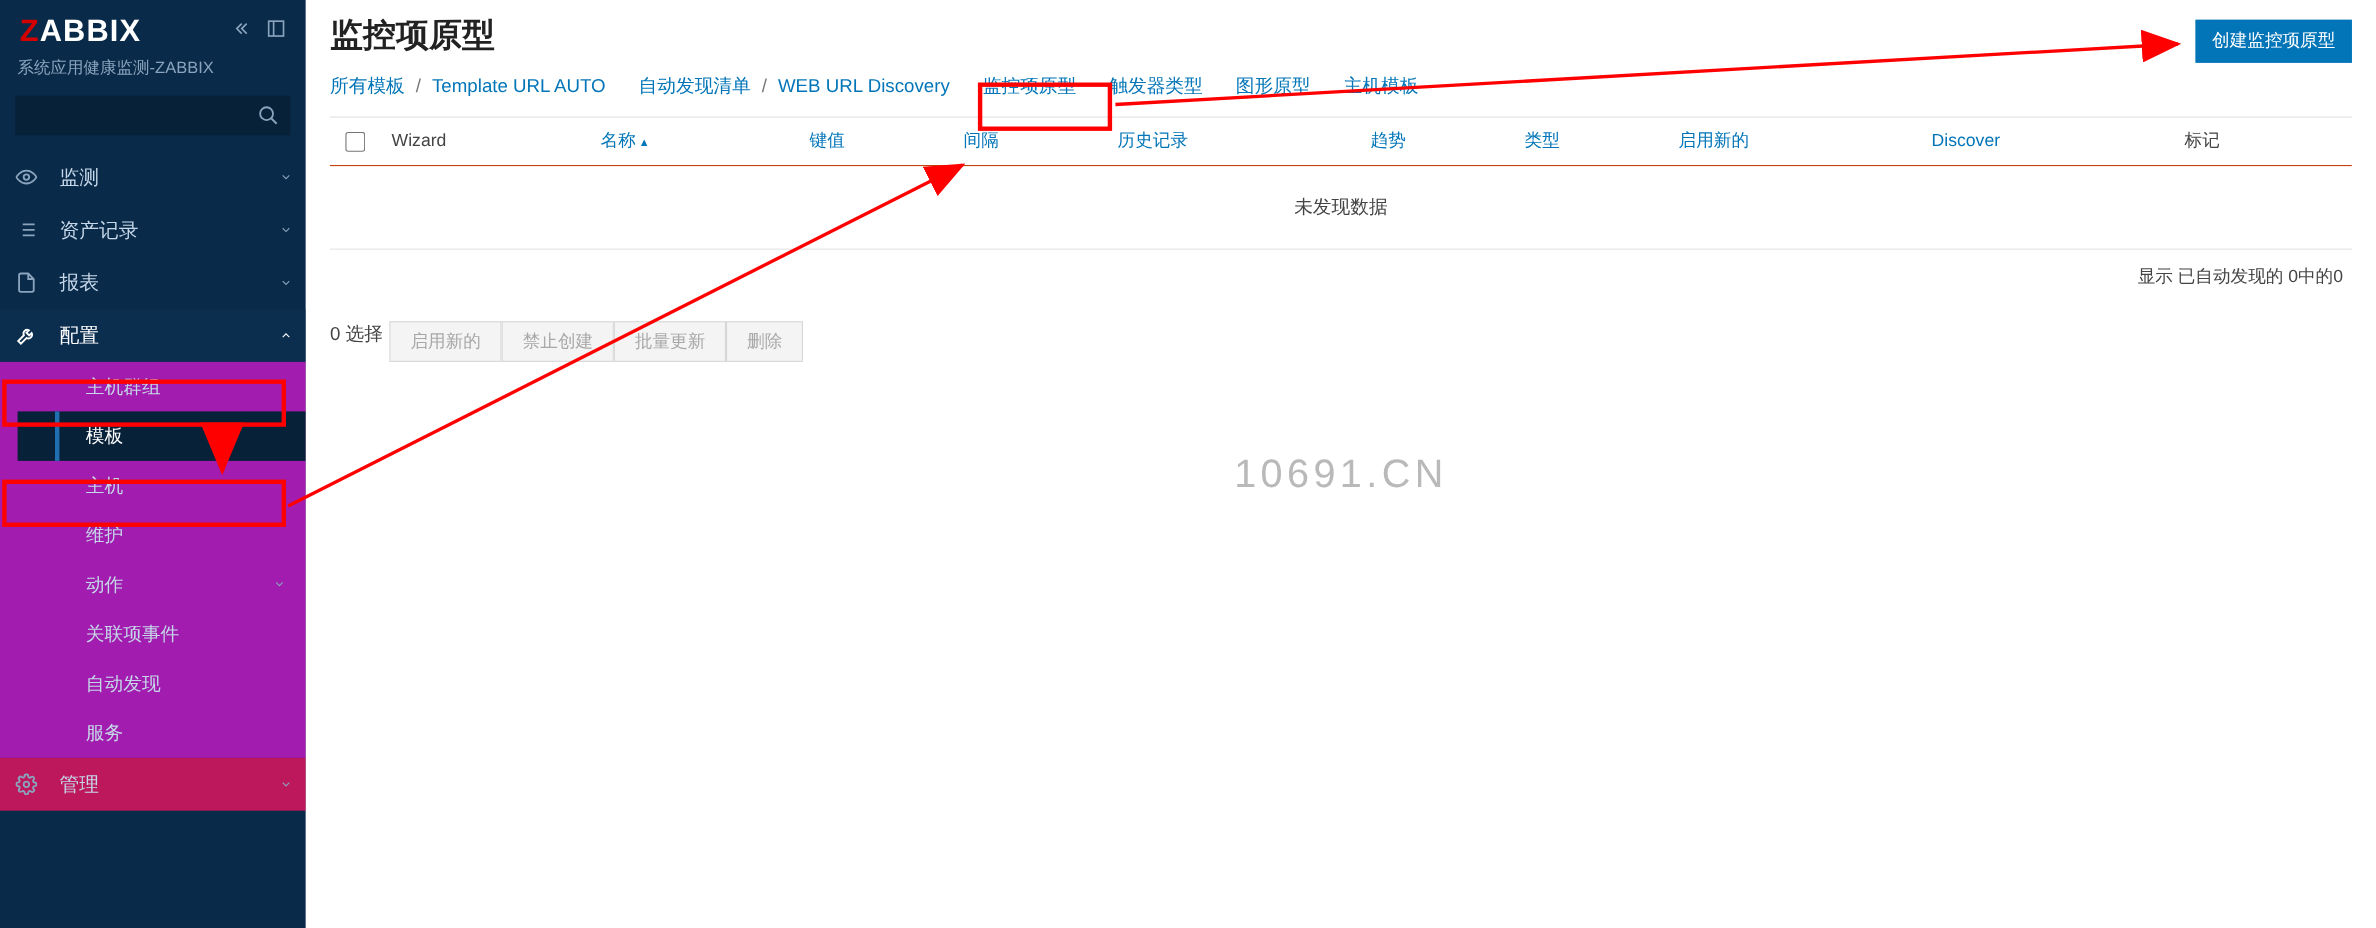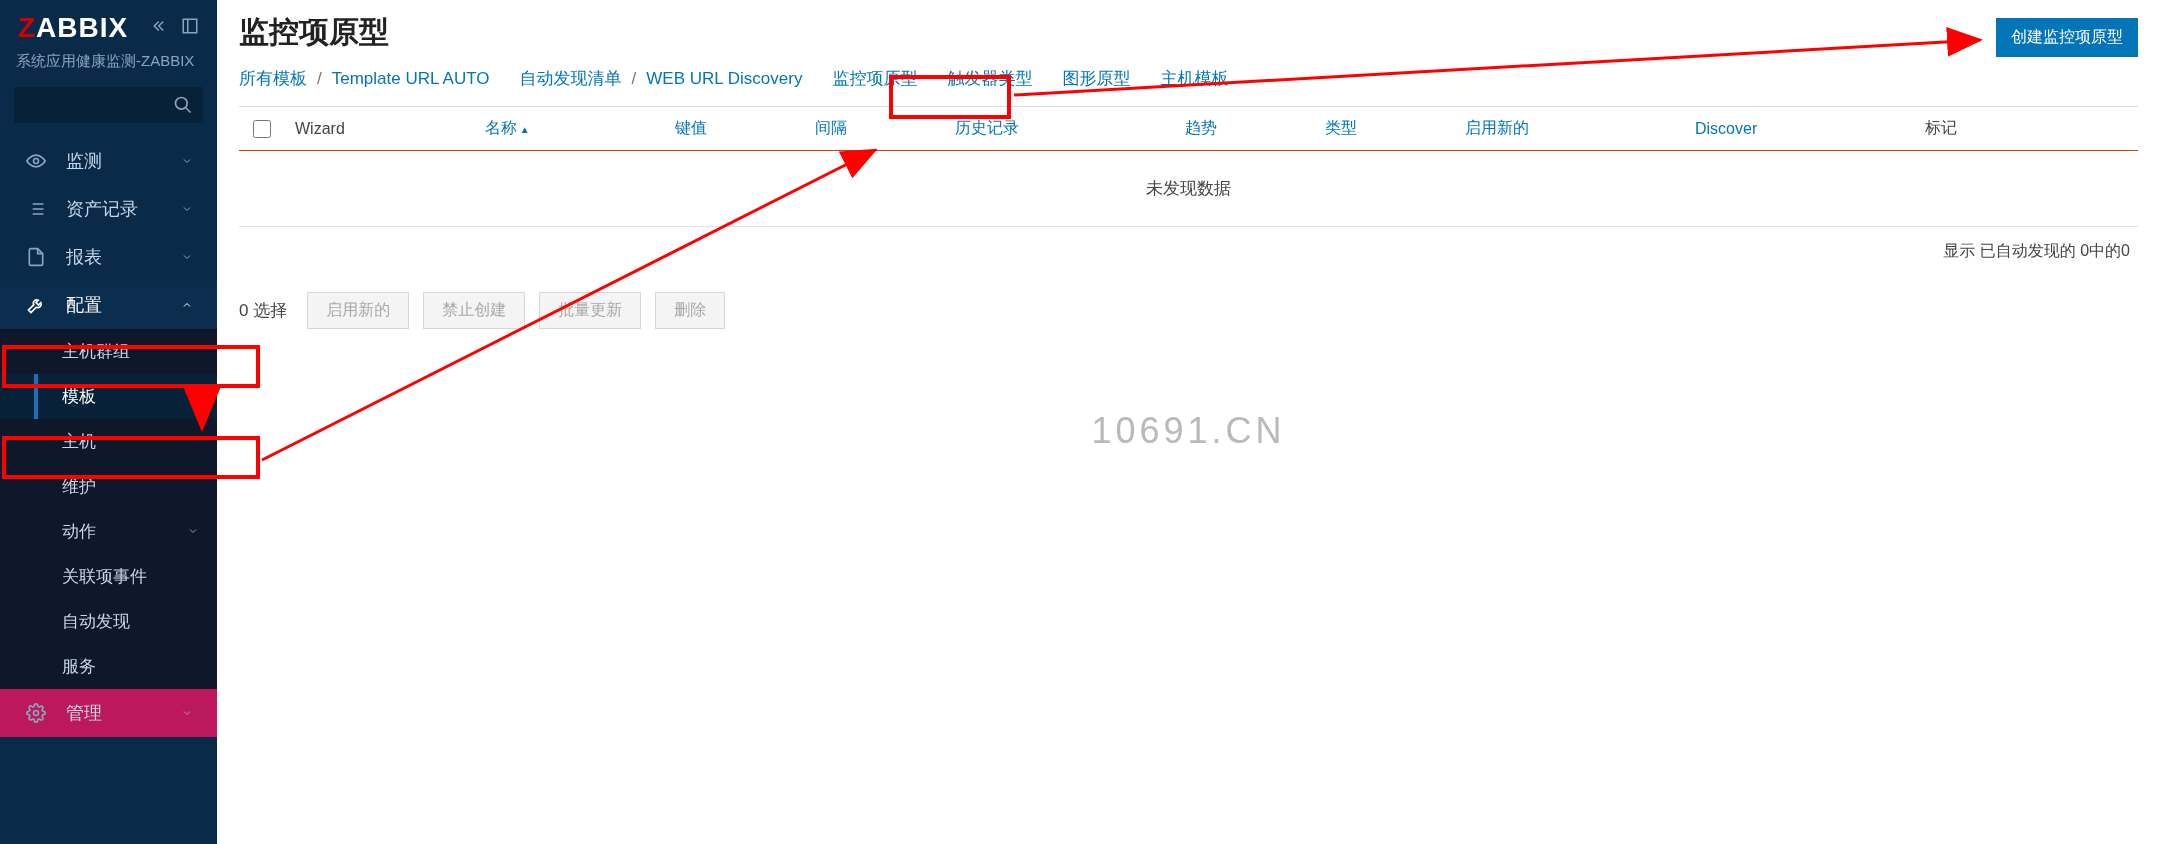--- a/index.html
+++ b/index.html
@@ -1,38 +1,38 @@
 <!DOCTYPE html>
 <html><head>
 <meta charset="utf-8">
 <style>
 * { margin: 0; padding: 0; box-sizing: border-box; font-family: Arial, "Microsoft YaHei", sans-serif; }
 body { width: 2160px; height: 844px; overflow: hidden; background: #fff; display: flex; }
 
 
-.sidebar { width: 217px; height: 844px; background: #0a2a4a; color: #c5d7e8; display: flex; flex-direction: column; }
+.sidebar { width: 278px; height: 844px; background: #0a2a4a; color: #c5d7e8; display: flex; flex-direction: column; }
 .brand-row { display: flex; align-items: center; padding: 12px 18px 8px 18px; }
 .brand { font-size: 28px; font-weight: bold; letter-spacing: 1px; }
 .brand .z { color: #d40000; }
 .brand .rest { color: #fff; }
 .brand-icons { margin-left: auto; display: flex; gap: 14px; align-items: center; }
 .brand-icons svg { width: 18px; height: 18px; }
 .subtitle { font-size: 15px; color: #8aa4bd; padding: 0 18px 10px 16px; }
 .search-box { margin: 6px 14px 14px 14px; background: #072138; height: 36px; display: flex; align-items: center; padding: 0 10px; }
 .search-box svg { width: 20px; height: 20px; margin-left: auto; }
 
-.nav-item { display: flex; align-items: center; height: 48px; padding: 0 24px; font-size: 18px; cursor: pointer; }
+.nav-item { display: flex; align-items: center; height: 48px; padding: 0 12px; font-size: 18px; cursor: pointer; }
 .nav-item .icon { width: 24px; display: flex; align-items: center; justify-content: center; margin-right: 18px; }
 .nav-item .icon svg { width: 20px; height: 20px; }
 .nav-item .chev { margin-left: auto; }
 .nav-item .chev svg { width: 12px; height: 12px; }
 .nav-item.group-open { background: #0b2e4f; color: #fff; text-align: center; }
 .nav-item.mgmt { background: #be185d; }
 
-.subnav { background: #0f172a; }
+.subnav { background: #a21caf; padding-left: 16px; }
 .sub-item { display: flex; align-items: center; height: 45px; padding-left: 62px; font-size: 17px; cursor: pointer; position: relative; }
 .sub-item.active { background: #072138; color: #fff; }
 .sub-item.active::before { content: ""; position: absolute; left: 34px; top: 0; bottom: 0; width: 4px; background: #1f6fb2; }
 .sub-item .chev { margin-left: auto; margin-right: 18px; }
 
 
 .ann-box { position: absolute; border: 4px solid #ff0000; pointer-events: none; z-index: 50; }
 
 
 .content { flex: 1; position: relative; background: #fff; padding: 12px 22px 0 22px; }
@@ -57,21 +57,21 @@
 .cell.trends { width: 140px; }
 .cell.type { width: 140px; }
 .cell.enable { width: 230px; }
 .cell.discover { width: 230px; }
 .cell.tags { flex: 1; }
 .sort-asc::after { content: " ▲"; font-size: 10px; }
 
 .no-data { text-align: center; padding: 26px 0; color: #444; font-size: 17px; border-bottom: 1px solid #e3e3e3; }
 .summary-row { display: flex; justify-content: flex-end; padding: 14px 8px; color: #444; font-size: 16px; }
 
-.action-bar { display: flex; align-items: center; gap: 14px; margin-top: 16px; }
+.action-bar { display: flex; margin-top: 16px; }
 .sel-count { color: #444; font-size: 17px; margin-right: 6px; }
 .action-bar button { background: #f4f4f4; color: #a8a8a8; border: 1px solid #d7d7d7; padding: 7px 18px; font-size: 16px; cursor: not-allowed; }
 .watermark { position: absolute; left: 50%; top: 410px; transform: translateX(-50%); font-size: 36px; letter-spacing: 4px; color: #b9b9b9; font-weight: 500; pointer-events: none; }
 
 
 .overlay-svg { position: absolute; inset: 0; width: 2160px; height: 844px; pointer-events: none; z-index: 60; }
 
 input[type=checkbox] { width: 18px; height: 18px; }
 </style>
 </head>

